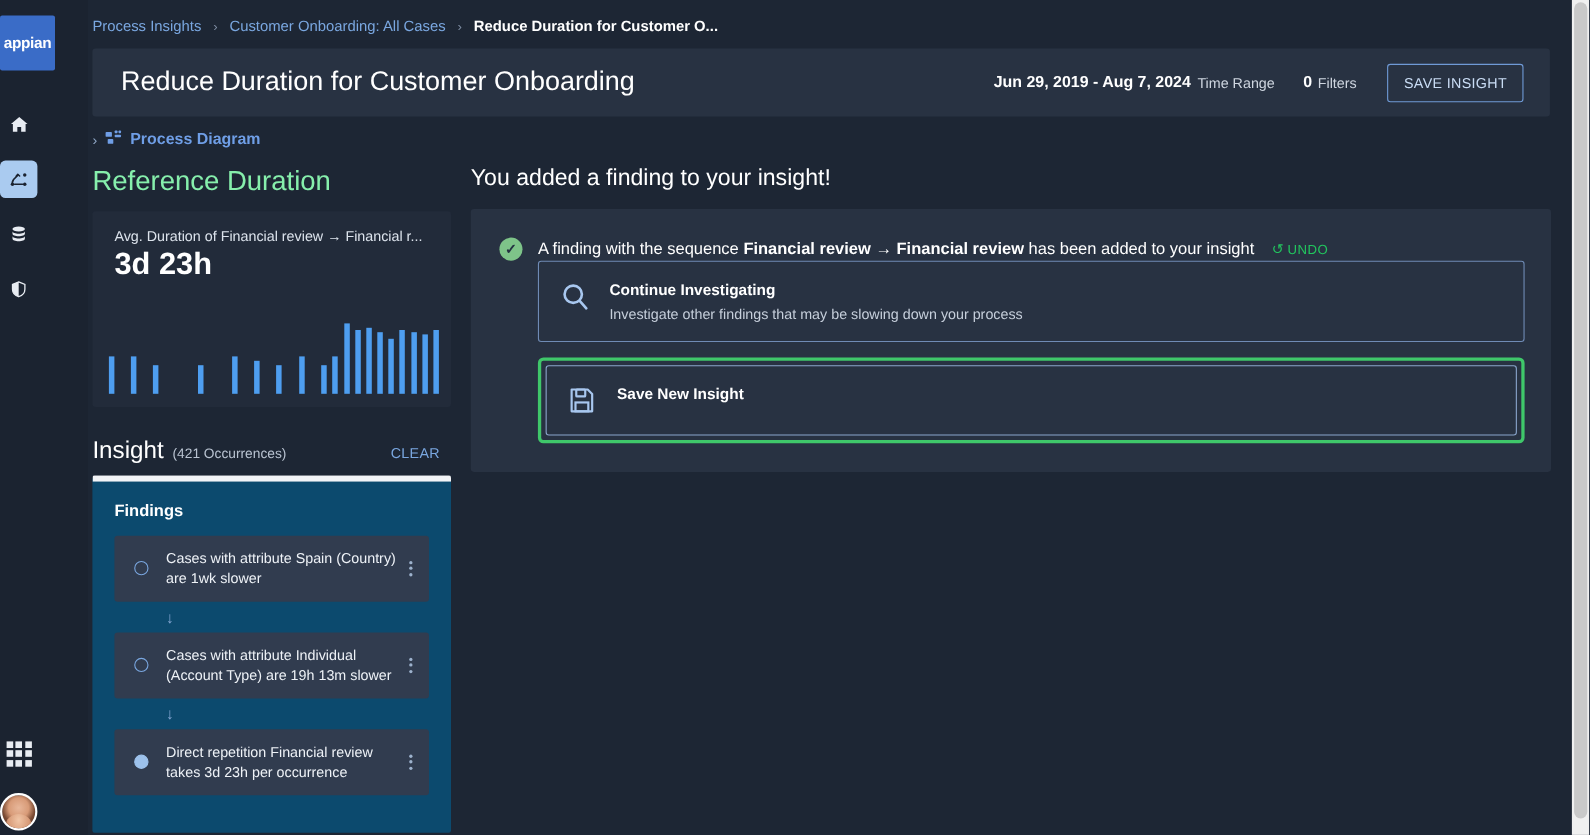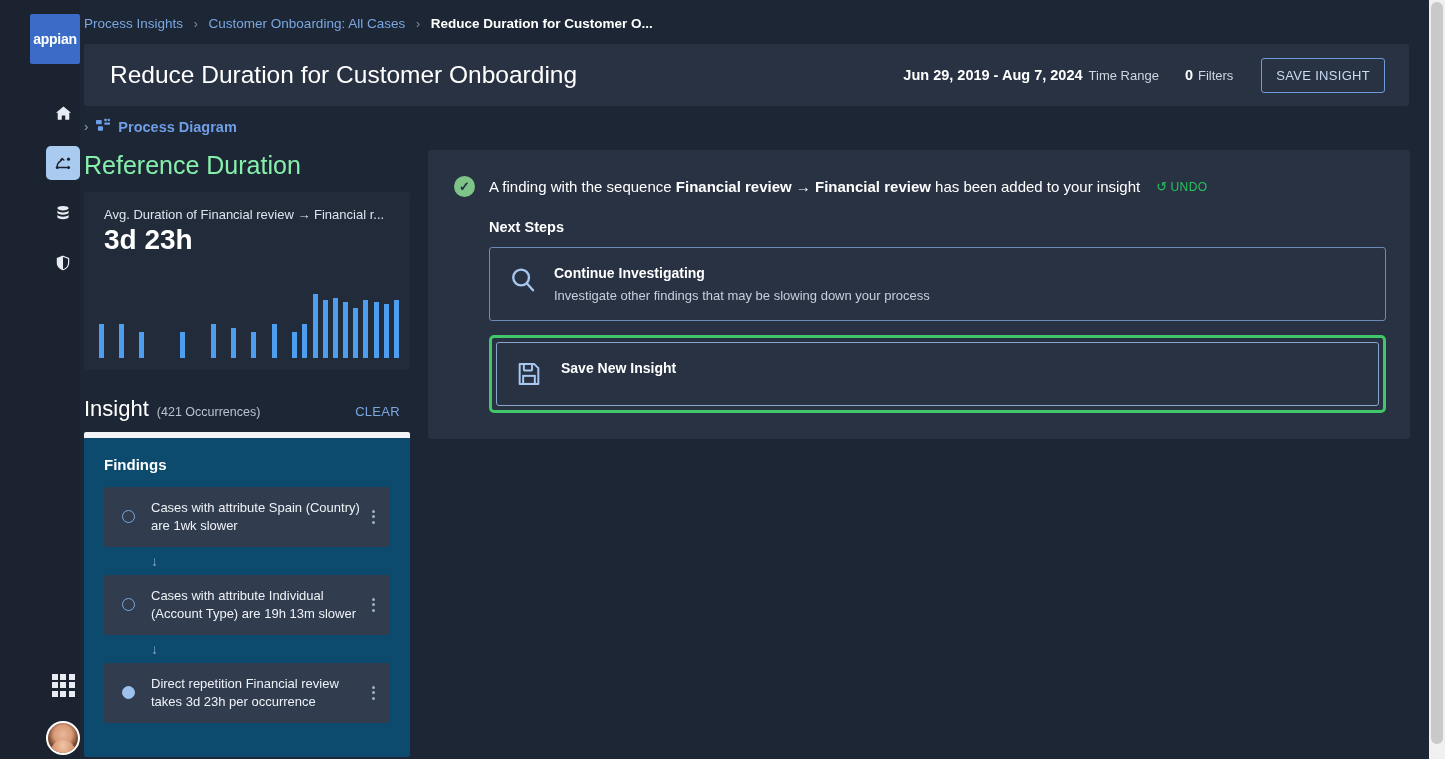--- a/index.html
+++ b/index.html
@@ -17,21 +17,21 @@
     width: 1445px; height: 759px;
     background: #1d2634;
     overflow: hidden;
   }
 
   
   #rail {
     position: absolute; left: 0; top: 0;
     width: 80px; height: 759px;
     background: #1b2330;
-    display: flex; flex-direction: column; align-items: flex-end;
+    display: flex; flex-direction: column; align-items: flex-start;
   }
   .logo {
     margin-top: 14px;
     width: 50px; height: 50px;
     background: #3a6cc7;
     border-radius: 2px;
     display: flex; align-items: center; justify-content: center;
     color: #ffffff; font-size: 14px; font-weight: 700;
     letter-spacing: -0.3px;
   }
@@ -484,30 +484,30 @@
           <span class="kebab">
               <i></i>
               <i></i>
               <i></i>
             </span>
         </div>
       </div>
     </div>
 
     <div id="maincol">
+      <h2 class="main-heading">You added a finding to your insight!</h2>
 
       <div class="main-card">
 
         <div class="success-row">
           <span class="check-circle">✓</span>
           <span class="success-text"><span>A finding with the sequence </span><b>Financial review → Financial review</b><span> has been added to your insight</span></span>
           <span class="undo-btn"><span class="undo-glyph">↺</span><span>UNDO</span></span>
         </div>
 
-        <div class="next-steps-title">Next Steps</div>
 
         <div class="step-card-wrap">
 
           <div class="step-card">
             <span class="step-icon">
               <svg width="30" height="30" viewBox="0 0 24 24" fill="none" stroke="currentColor" stroke-width="1.9">
                 <circle cx="10.5" cy="10" r="6.3"></circle>
                 <path d="M15.2 14.8 L20 20.2" stroke-linecap="round"></path>
               </svg>
             </span>

